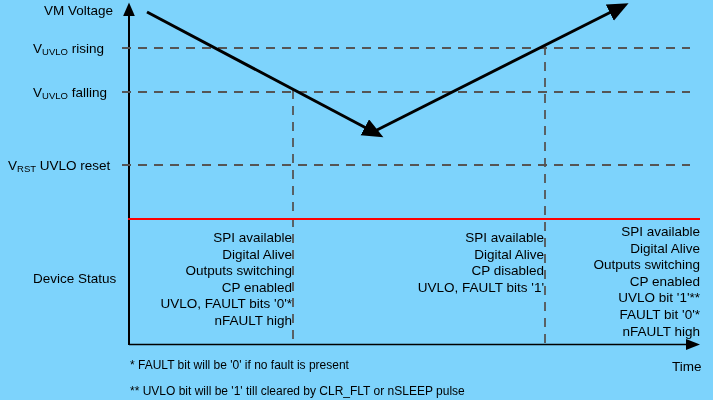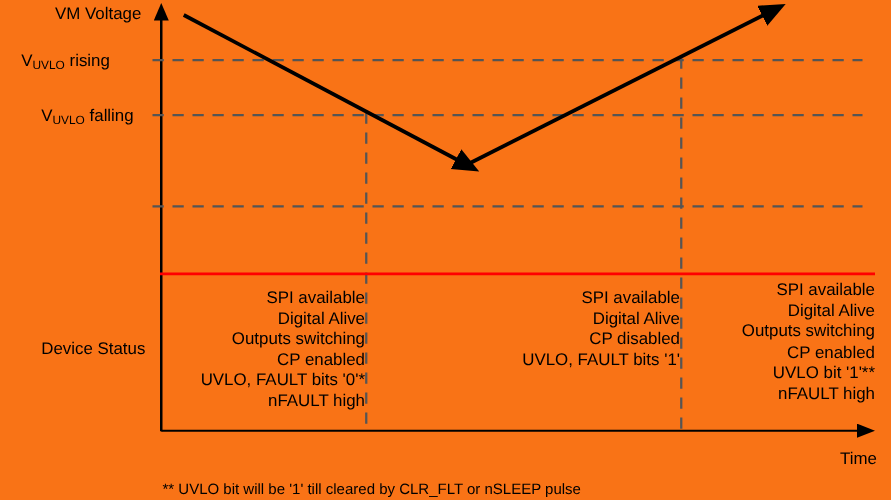--- a/index.html
+++ b/index.html
@@ -4,21 +4,21 @@
 <style>
   html, body {
     margin: 0;
     padding: 0;
     background: #ffffff;
   }
   #canvas {
     position: relative;
     width: 713px;
     height: 400px;
-    background: #f97316;
+    background: #7dd3fc;
     font-family: "Liberation Sans", sans-serif;
     color: #000000;
     overflow: hidden;
   }
   #diagram-svg {
     position: absolute;
     left: 0;
     top: 0;
     width: 713px;
     height: 400px;
@@ -85,28 +85,31 @@
 
     <line x1="147" y1="12" x2="368" y2="129" stroke="#000000" stroke-width="3" marker-end="url(#arrow-black)"></line>
 
     <line x1="373" y1="132" x2="613" y2="11" stroke="#000000" stroke-width="3" marker-end="url(#arrow-black)"></line>
   </svg>
 
   <div class="lbl" style="left:44px; top:4px;">VM Voltage</div>
 
   <div class="lbl" style="left:672px; top:360px;">Time</div>
 
-  <div class="lbl" style="left:17px; top:42px;">
+  <div class="lbl" style="left:33px; top:42px;">
     <span>V</span><sub>UVLO</sub><span> rising</span>
   </div>
 
   <div class="lbl" style="left:33px; top:86px;">
     <span>V</span><sub>UVLO</sub><span> falling</span>
   </div>
 
+  <div class="lbl" style="left:8px; top:159px;">
+    <span>V</span><sub>RST</sub><span> UVLO reset</span>
+  </div>
 
   <div class="lbl" style="left:33px; top:272px;">Device Status</div>
 
   <div class="status-col" style="left:134px; top:230px; width:158px;">
     <div>SPI available</div>
     <div>Digital Alive</div>
     <div>Outputs switching</div>
     <div>CP enabled</div>
     <div>UVLO, FAULT bits '0'*</div>
     <div>nFAULT high</div>
@@ -118,18 +121,20 @@
     <div>CP disabled</div>
     <div>UVLO, FAULT bits '1'</div>
   </div>
 
   <div class="status-col" style="left:548px; top:224px; width:152px;">
     <div>SPI available</div>
     <div>Digital Alive</div>
     <div>Outputs switching</div>
     <div>CP enabled</div>
     <div>UVLO bit '1'**</div>
+    <div>FAULT bit '0'*</div>
     <div>nFAULT high</div>
   </div>
 
+  <div class="footnote" style="left:130px; top:358px;">* FAULT bit will be '0' if no fault is present</div>
   <div class="footnote" style="left:130px; top:384px;">** UVLO bit will be '1' till cleared by CLR_FLT or nSLEEP pulse</div>
 
 </div>
 
 </body></html>

